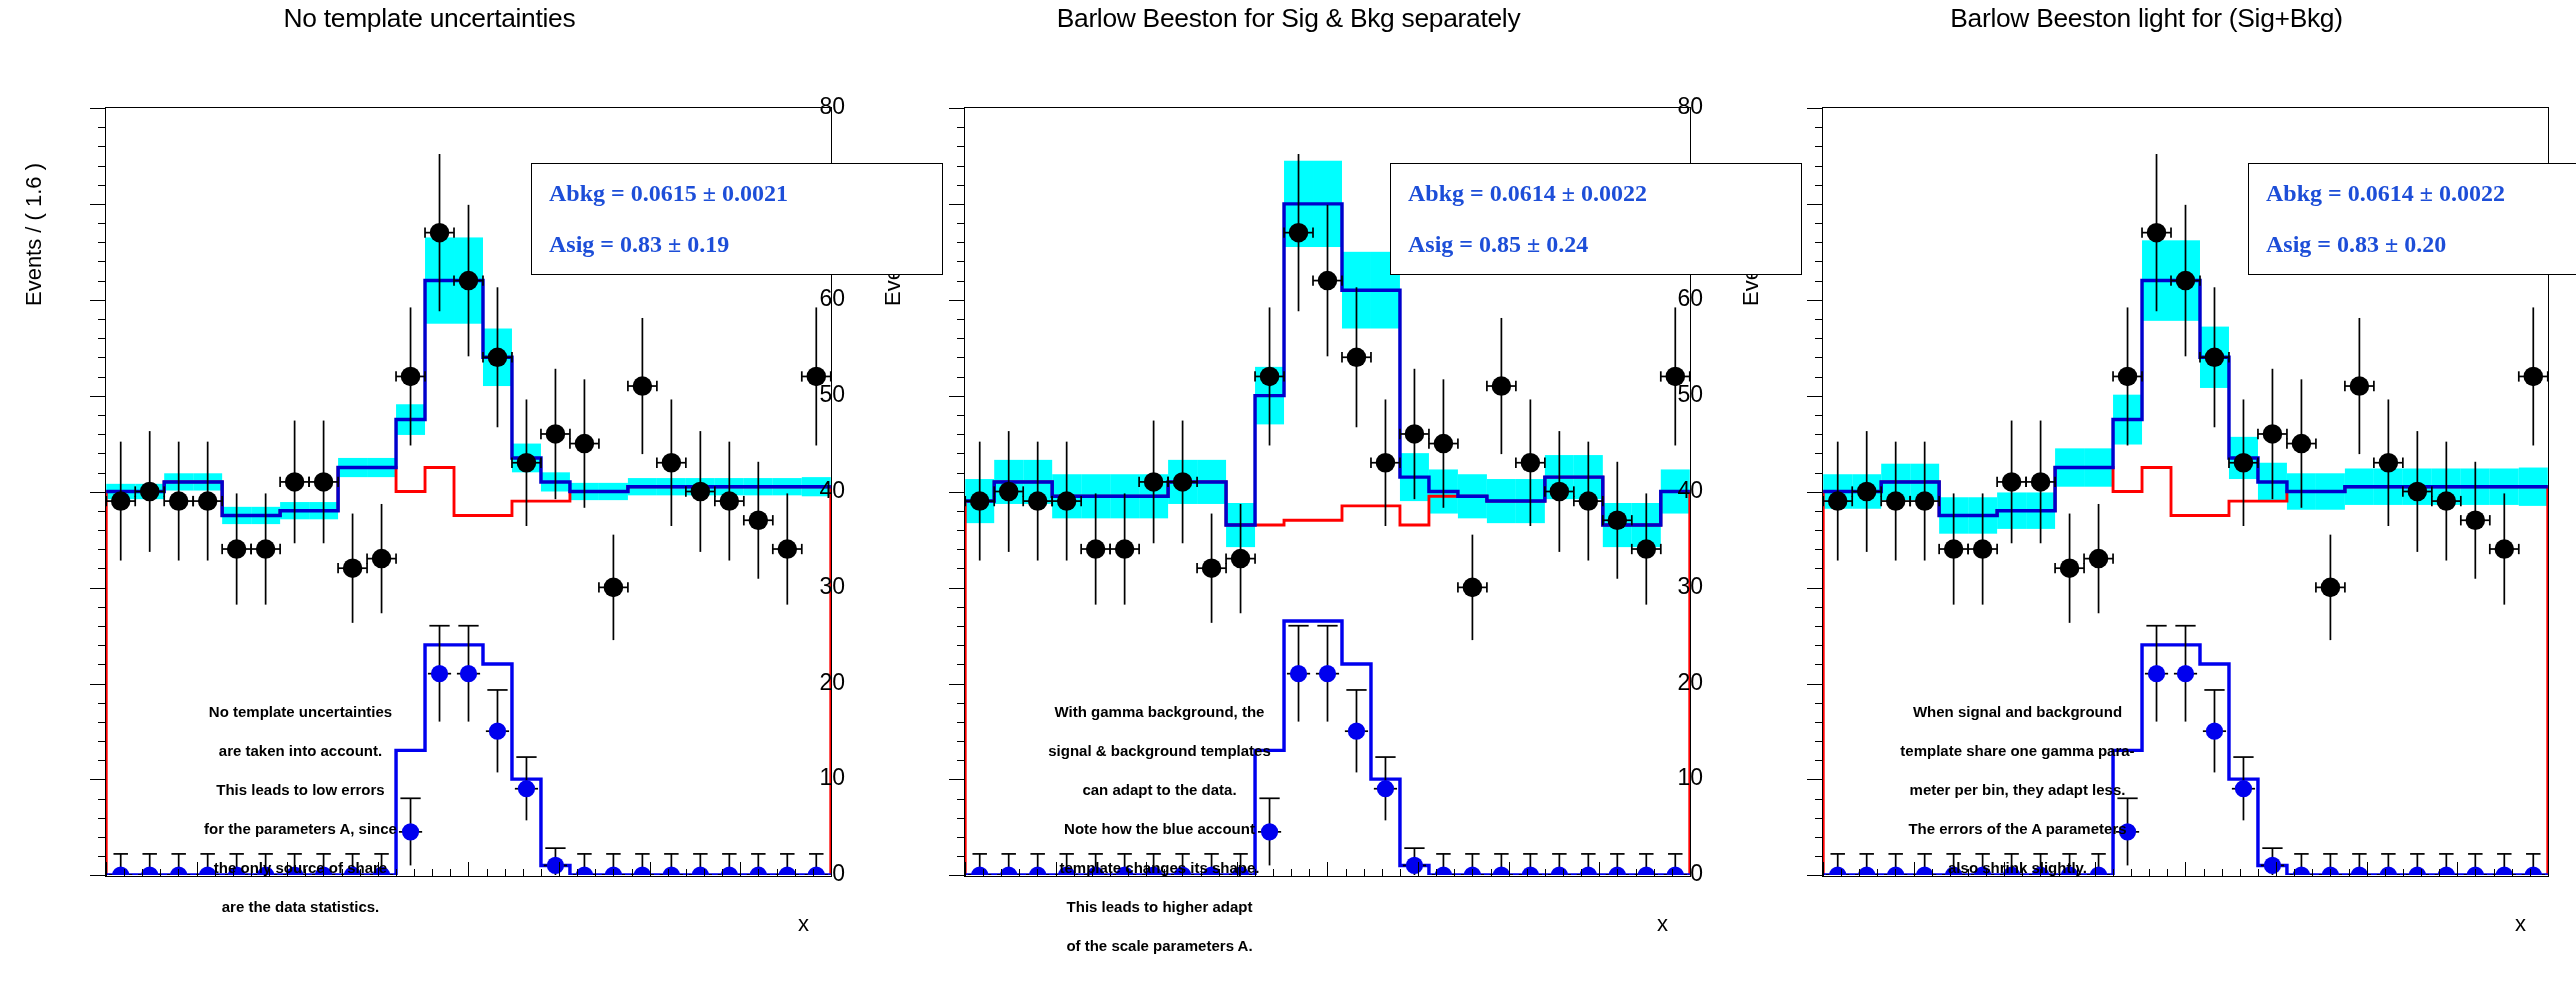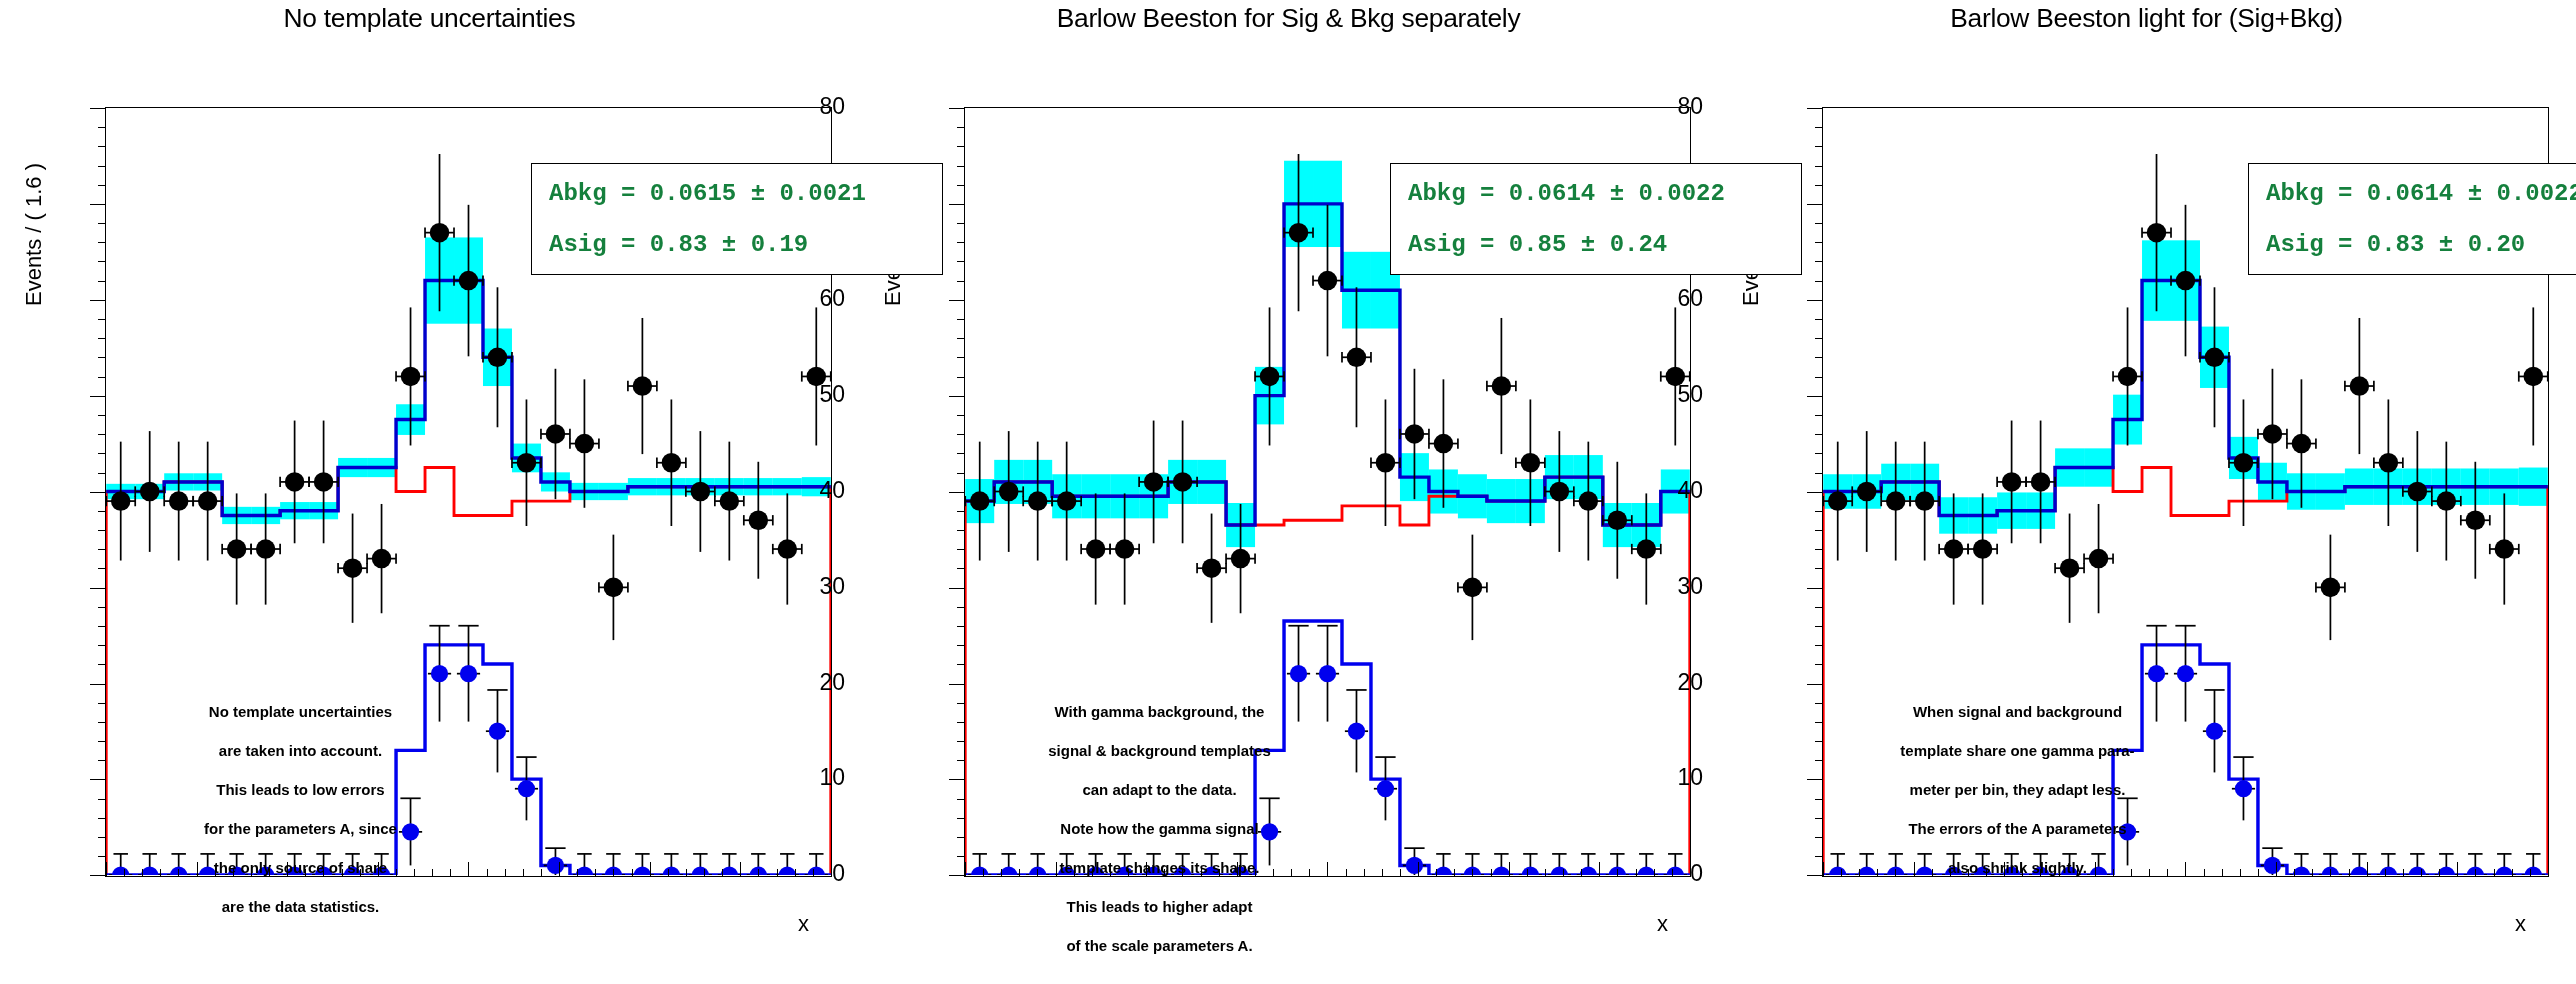--- a/index.html
+++ b/index.html
@@ -29,22 +29,22 @@
   
   .xtick{position:absolute;bottom:-0.6px;height:8px;width:0;border-left:1.1px solid #000;}
   .xtickmajor{position:absolute;bottom:-0.6px;height:15px;width:0;border-left:1.1px solid #000;}
   .xaxisname{position:absolute;left:798px;top:911px;font-size:22px;color:#000;}
 
   
   .statbox{position:absolute;left:425px;top:55px;width:412px;height:112px;
            border:1.1px solid #000;background:#fff;box-sizing:border-box;
            display:flex;flex-direction:column;justify-content:space-around;
            padding:4.6px 0 4.6px 17px;z-index:40;}
-  .statline{font-size:24px;font-weight:bold;color:#15803d;white-space:nowrap;
-            font-family:Liberation Mono, monospace;}
+  .statline{font-size:24px;font-weight:bold;color:#1d4ed8;white-space:nowrap;
+            font-family:Liberation Serif, serif;}
 
   
   .annot{position:absolute;left:34px;top:596px;width:321px;z-index:30;}
   .annot div{font-size:15px;font-weight:bold;color:#000;text-align:center;
              line-height:1;margin-bottom:24px;white-space:nowrap;}
 
   svg{display:block;}
 </style>
 </head>
 <body>
@@ -682,21 +682,21 @@
               <line x1="1225.11" y1="1300.2325" x2="1250.3700000000001" y2="1300.2325" stroke="#000" stroke-width="3"></line>
               <line x1="1217.532" y1="1337" x2="1257.948" y2="1337" stroke="#000" stroke-width="3"></line>
               <circle cx="1237.74" cy="1337" r="15" fill="#0000EE"></circle>
             </g>
           </svg>
       </div>
       <div class="annot">
         <div>With gamma background, the</div>
         <div>signal &amp; background templates</div>
         <div>can adapt to the data.</div>
-        <div>Note how the gamma signal</div>
+        <div>Note how the blue account</div>
         <div>template changes its shape.</div>
         <div>This leads to higher adapt</div>
         <div>of the scale parameters A.</div>
       </div>
       <div class="statbox">
         <div class="statline">Abkg =  0.0614 ± 0.0022</div>
         <div class="statline">Asig =  0.85 ± 0.24</div>
       </div>
     <div class="ytickmajor" style="top: 767px;"></div>
         <div class="ytlabel" style="top: 767px;">0</div>

